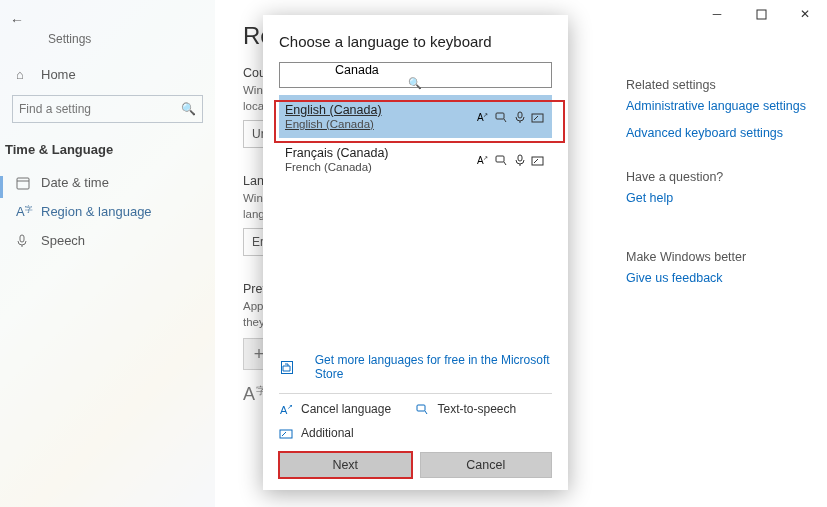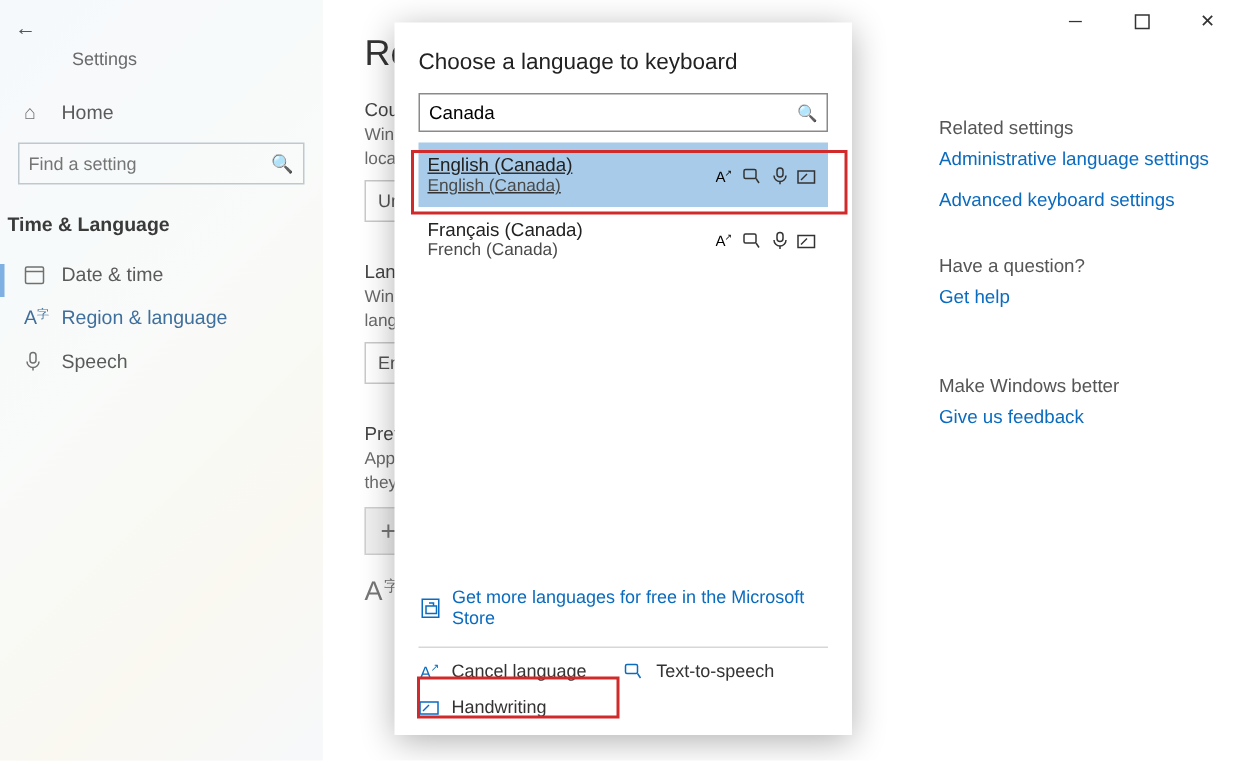--- a/index.html
+++ b/index.html
@@ -34,34 +34,34 @@
   .az sup{font-size:10px; margin-left:1px;}
 
   .rightpane { position:absolute; right:0; top:30px; width:215px; padding:36px 14px 0 14px; font-size:12.5px;}
   .rightpane .hd { color:#555; margin-top:12px; margin-bottom:6px;}
   .rightpane .lnk { color:#0a6bbf; margin-bottom:10px; line-height:1.35; cursor:pointer;}
 
   
   .dialog { position:absolute; left:263px; top:15px; width:305px; height:475px; background:#fff; 
             box-shadow: 0 4px 22px rgba(0,0,0,.32); padding:18px 16px 12px 16px; display:flex; flex-direction:column;}
   .dialog h2 { font-weight:400; font-size:15px; color:#222; margin-bottom:12px;}
-  .lang-search { border:1px solid #8a8a8a; height:26px; display:flex; align-items:center; padding:0 6px; }
+  .lang-search { border:1px solid #8a8a8a; height:26px; display:flex; align-items:center; padding:0 6px;flex-direction:column; }
   .lang-search input { border:none; outline:none; flex:1; font-size:12.5px;}
   .lang-search .mag{color:#555; font-size:11px;}
   
   .results { margin-top:6px; border-top:1px solid transparent; flex:0 0 auto;}
   .result-row { display:flex; align-items:center; justify-content:space-between; padding:8px 8px 8px 6px; }
   .result-row.sel { background:#a7cbe8;text-decoration:underline; }
   .hl-red { position:absolute; border:2px solid #d12a2a; pointer-events:none;}
   .r-txt .t1 { font-size:12.5px; color:#222;}
   .r-txt .t2 { font-size:11.5px; color:#4a4a4a; margin-top:1px;}
   .r-icos { display:flex; gap:6px; color:#333; font-size:12px;}
   .r-icos span{display:inline-flex;}
   
-  .store-link { display:flex; align-items:center; gap:8px; color:#0a6bbf; font-size:12px; margin-top:auto; padding:6px 0 6px 2px;}
+  .store-link { display:flex; align-items:center; gap:22px; color:#0a6bbf; font-size:12px; margin-top:auto; padding:6px 0 6px 2px;}
   .store-ico { width:13px; height:13px; border:1.5px solid #0a6bbf; display:inline-flex; align-items:center; justify-content:center; font-size:9px;}
   .legend { border-top:1px solid #d7d7d7; margin-top:6px; padding-top:8px; display:grid; grid-template-columns: 1fr 1fr; row-gap:10px; font-size:12px; color:#333;}
   .legend div{ display:flex; align-items:center; gap:8px;}
   .legend .ico{ color:#0a6bbf; width:14px; display:inline-flex; justify-content:center;}
   
   .btnrow { display:flex; gap:8px; margin-top:12px;}
   .btn { flex:1; height:26px; background:#ccc; border:1px solid #bdbdbd; font-size:12.5px; display:flex; align-items:center; justify-content:center; cursor:pointer;}
   .btn.pri { background:#c8c8c8; }
   
   svg{display:block;}
@@ -269,20 +269,28 @@
         </span>
       <span>Text-to-speech</span>
     </div>
     <div>
       <span class="ico">
           <svg width="14" height="12">
             <rect x="1" y="3" width="12" height="8" fill="none" stroke="#0a6bbf"></rect>
             <path d="M3 9l4-4" stroke="#0a6bbf"></path>
           </svg>
         </span>
-      <span>Handwriting</span>
-    </div>
-  </div>
-
+      <span>Additional</span>
+    </div>
+  </div>
+
+  <div class="btnrow">
+    <div class="btn pri">
+        <span>Next</span>
+      </div>
+    <div class="btn">
+        <span>Cancel</span>
+      </div>
+  </div>
 </div>
 
 <div class="hl-red" style="left:274px; top:100px; width:291px; height:43px;"></div>
 <div class="hl-red" style="left:278px; top:451px; width:135px; height:28px;"></div>
 
 </body></html>

